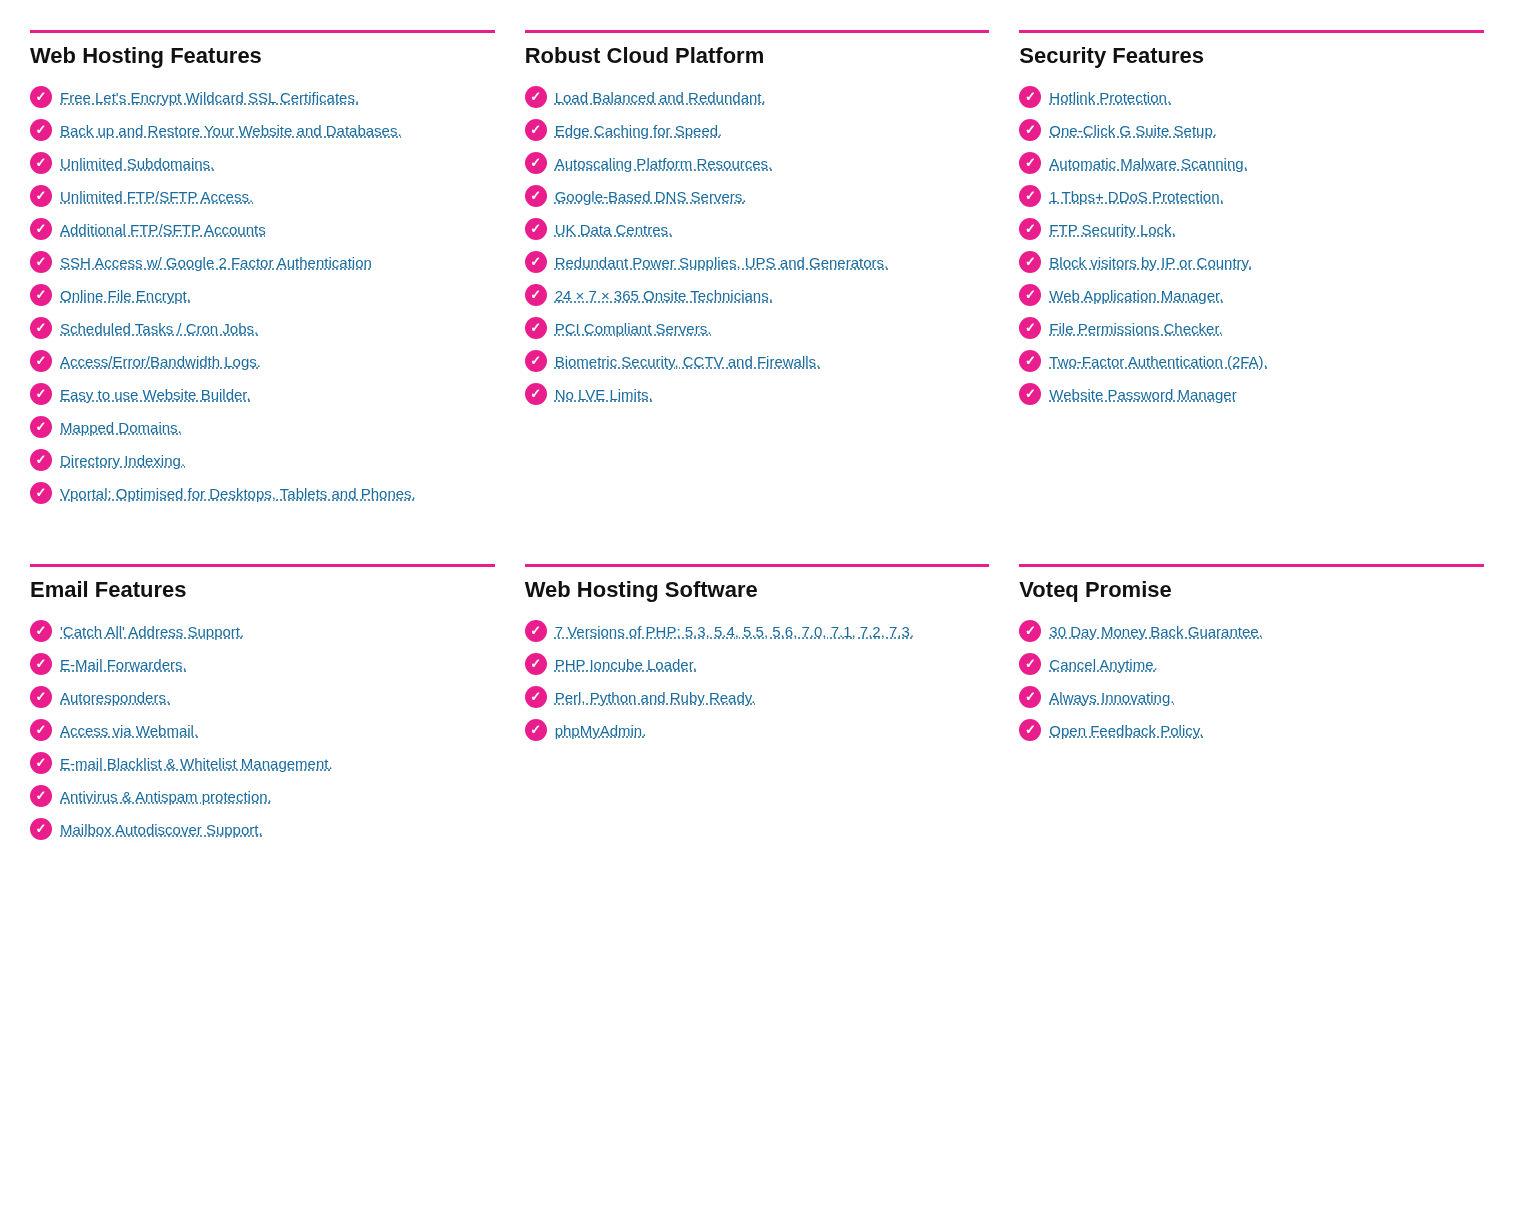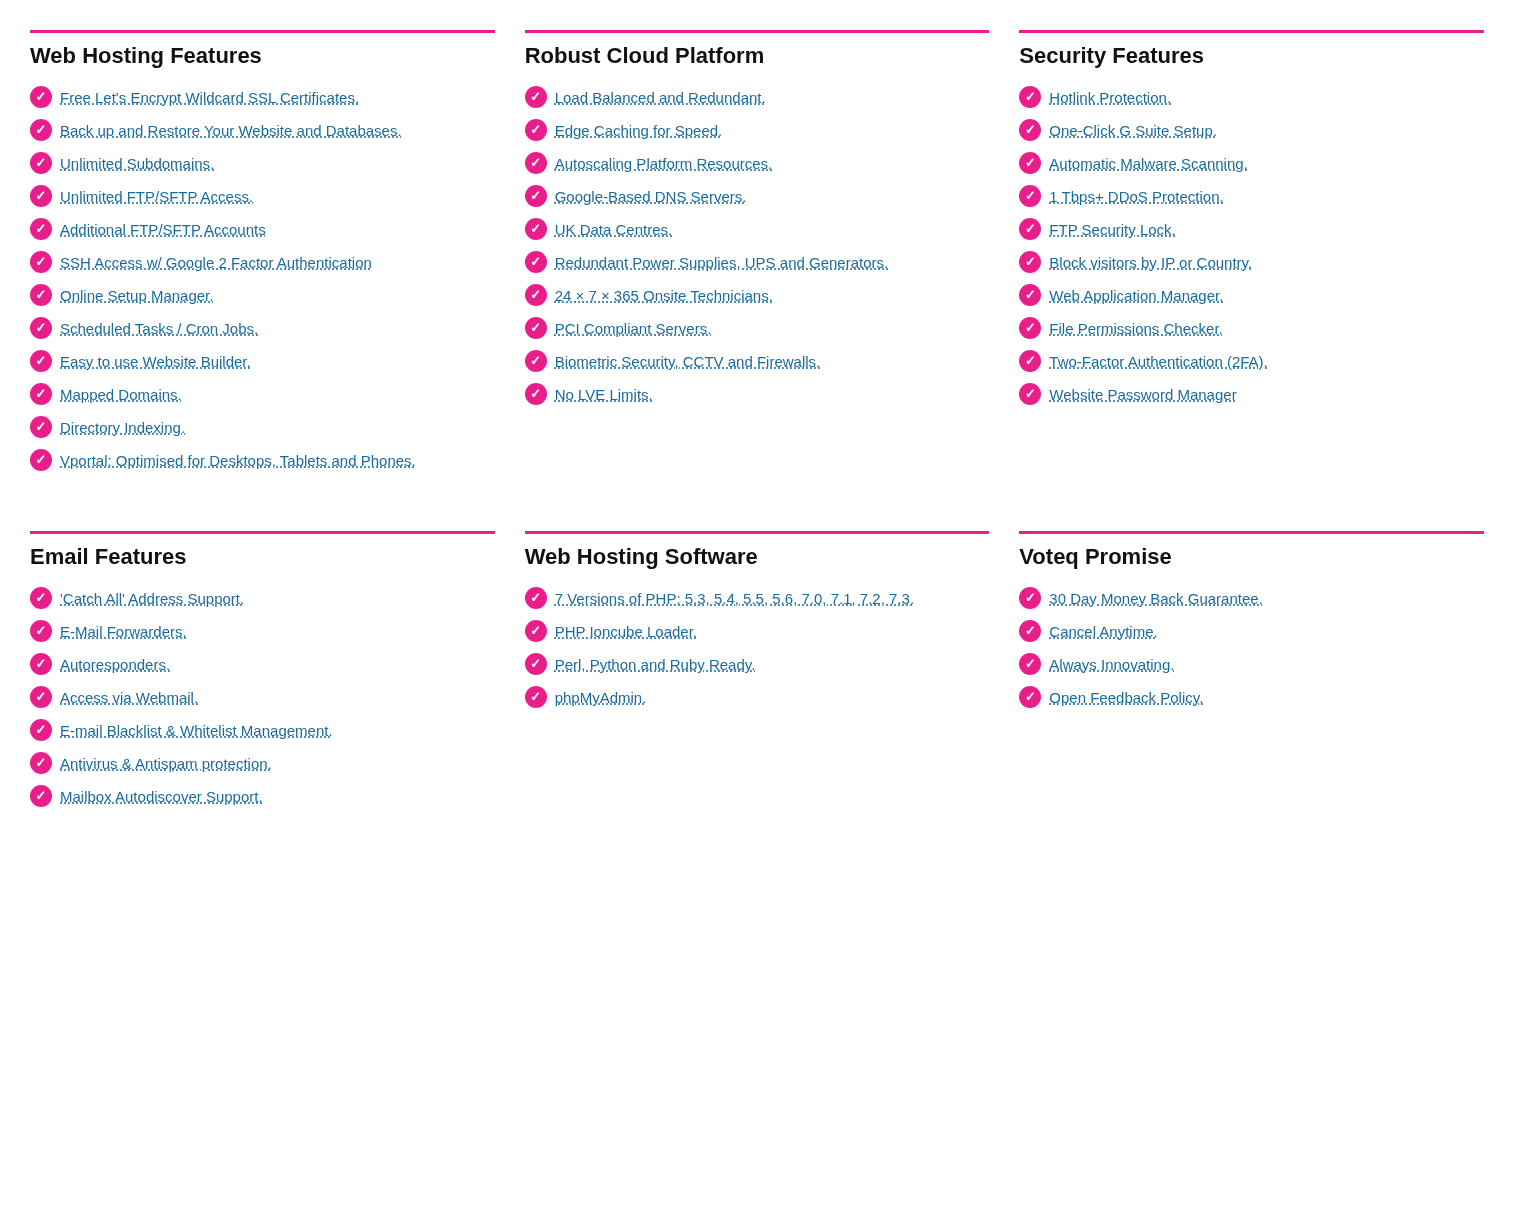--- a/index.html
+++ b/index.html
@@ -90,25 +90,29 @@
         <li>
           <span class="check-icon"></span>
           <a class="feature-link" href="#">Additional FTP/SFTP Accounts</a>
         </li>
         <li>
           <span class="check-icon"></span>
           <a class="feature-link" href="#">SSH Access w/ Google 2 Factor Authentication</a>
         </li>
         <li>
           <span class="check-icon"></span>
-          <a class="feature-link" href="#">Online Setup Manager.</a>
+          <a class="feature-link" href="#">Online File Encrypt.</a>
         </li>
         <li>
           <span class="check-icon"></span>
           <a class="feature-link" href="#">Scheduled Tasks / Cron Jobs.</a>
+        </li>
+        <li>
+          <span class="check-icon"></span>
+          <a class="feature-link" href="#">Access/Error/Bandwidth Logs.</a>
         </li>
         <li>
           <span class="check-icon"></span>
           <a class="feature-link" href="#">Easy to use Website Builder.</a>
         </li>
         <li>
           <span class="check-icon"></span>
           <a class="feature-link" href="#">Mapped Domains.</a>
         </li>
         <li>

